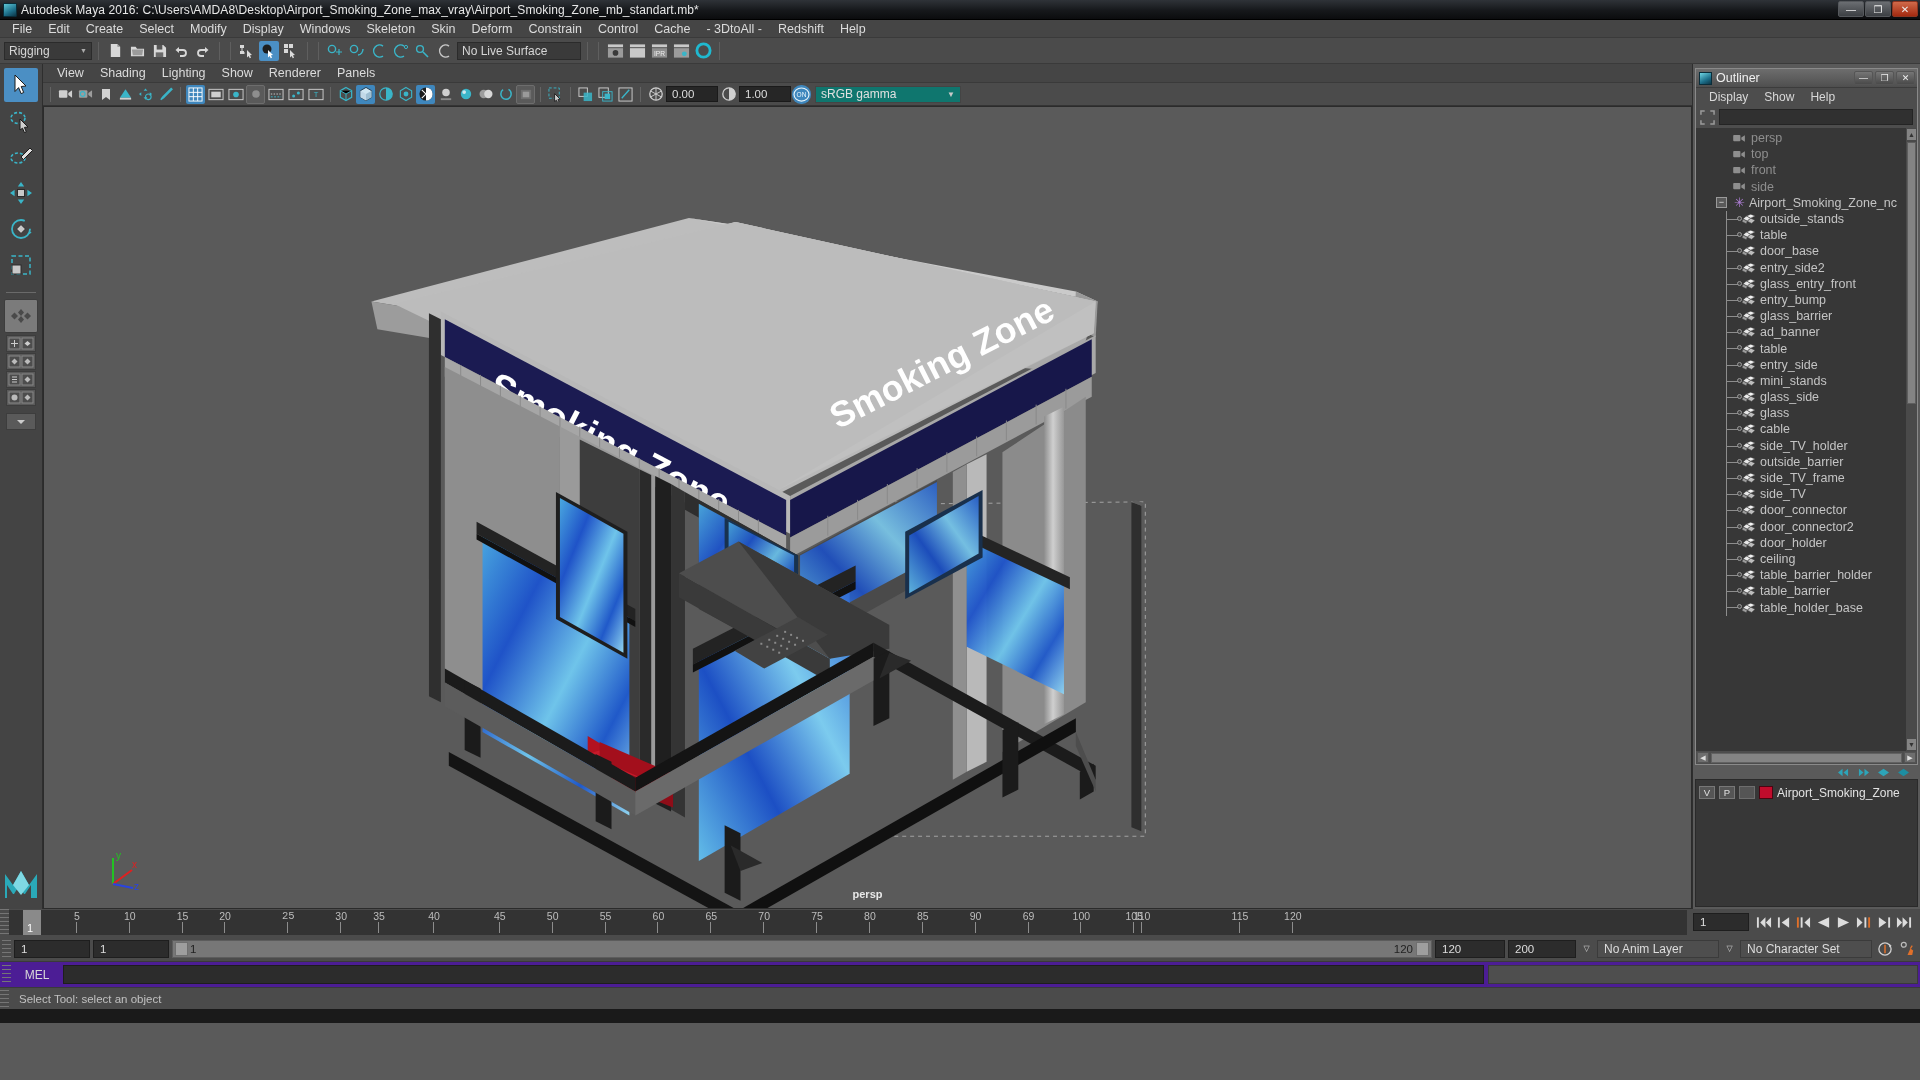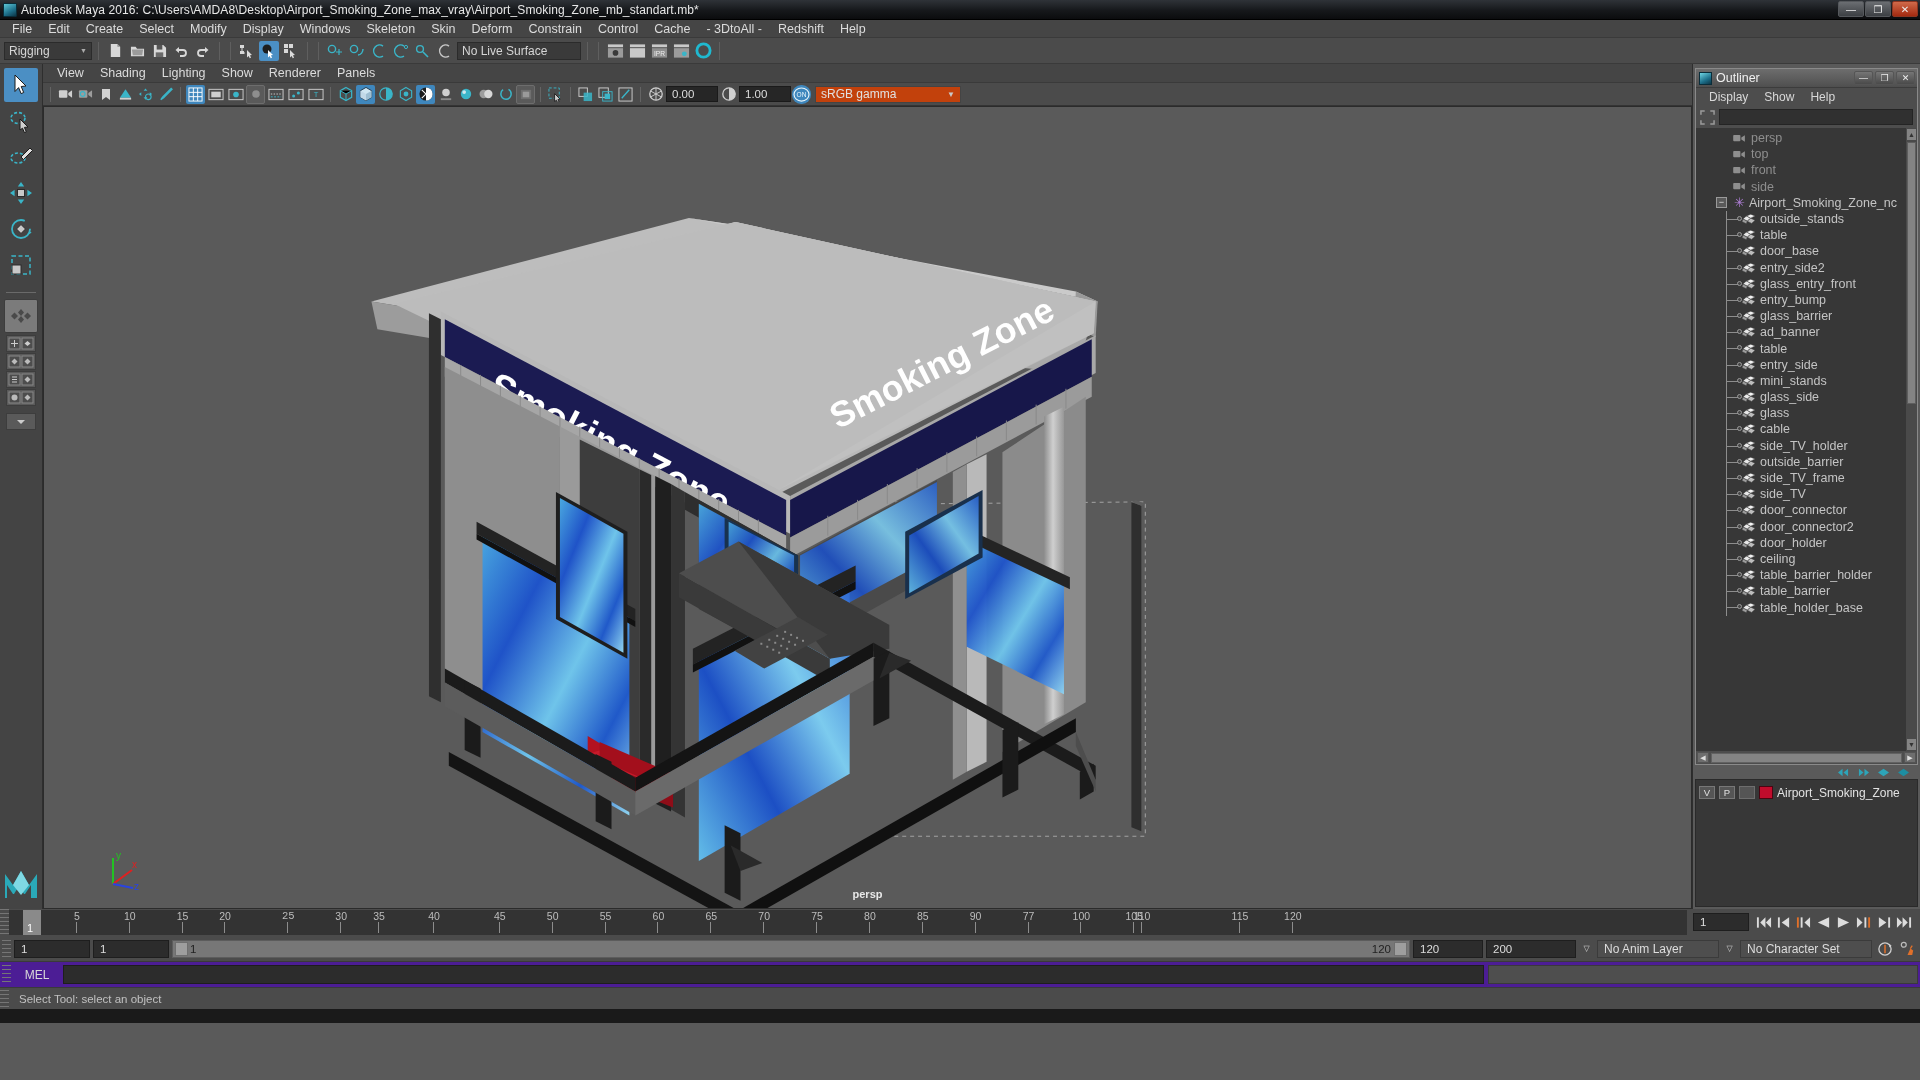--- a/index.html
+++ b/index.html
@@ -74,21 +74,21 @@
   #vpmenu .mi{ padding:0 8px;font-size:12.5px;color:#dcdcdc;}
   #vptools{ height:23px;background:#4b4b4b;display:flex;align-items:center;
     padding-left:3px;gap:1px;border-bottom:1px solid #343434;}
   .vpb{ width:19px;height:19px;display:flex;align-items:center;justify-content:center;
     border-radius:2px;flex:none;color:#cfcfcf;}
   .vpb.on{ background:#3f87bd;}
   .vpb.frame{ border:1px solid #6d6d6d; background:#5a5a5a;}
   .vsep{ width:1px;height:15px;background:#646464;margin:0 4px;flex:none;}
   .numfield{ width:52px;height:16px;background:#262626;border:1px solid #1a1a1a;
     color:#ddd;font-size:11.5px;display:flex;align-items:center;padding-left:5px;}
-  .gammadd{ width:146px;height:17px;background:#c2410c;border:1px solid #444;
+  .gammadd{ width:146px;height:17px;background:#0f766e;border:1px solid #444;
     display:flex;align-items:center;justify-content:space-between;
     padding:0 5px;font-size:12px;color:#e0e0e0;margin-left:3px;}
   
   #viewport{ flex:1; position:relative; overflow:hidden;
     background:#5a5a5a; border:1px solid #2b2b2b;}
   #persp-label{ position:absolute;bottom:8px;left:50%;transform:translateX(-50%);
     font-size:11px;color:#e8e8e8;font-weight:bold;}
   #axis-gizmo{ position:absolute;left:55px;bottom:14px;width:46px;height:46px;}
   
   #rightpanel{ width:228px;background:#5a5a5a;display:flex;flex-direction:column;
@@ -1329,21 +1329,21 @@
           </div>
           <div class="tick" style="left: 912.77px;">
             <span class="lbl">85</span>
             <span class="mark"></span>
           </div>
           <div class="tick" style="left: 965.639px;">
             <span class="lbl">90</span>
             <span class="mark"></span>
           </div>
           <div class="tick" style="left: 1018.51px;">
-            <span class="lbl">77</span>
+            <span class="lbl">69</span>
             <span class="mark"></span>
           </div>
           <div class="tick" style="left: 1071.38px;">
             <span class="lbl">100</span>
             <span class="mark"></span>
           </div>
           <div class="tick" style="left: 1124.25px;">
             <span class="lbl">105</span>
             <span class="mark"></span>
           </div>
@@ -1420,21 +1420,21 @@
     <div class="grip" style="height:18px"></div>
     <div class="rfield" style="width:76px">1</div>
     <div class="rfield" style="width:76px">1</div>
     <div id="rangebar">
       <div class="lhandle"></div>
       <div class="llbl">1</div>
       <div class="rlbl">120</div>
       <div class="rhandle"></div>
     </div>
     <div class="rfield" style="width:70px">120</div>
-    <div class="rfield" style="width:90px">200</div>
+    <div class="rfield" style="width:68px">200</div>
     <div class="arrowbtn">▽</div>
     <div class="selbox" style="width:122px">No Anim Layer</div>
     <div class="arrowbtn">▽</div>
     <div class="selbox" style="width:132px">No Character Set</div>
     <div class="pb" style="width:20px">
       <svg width="18" height="16" viewBox="0 0 19 17">
           <circle cx="9.5" cy="8.5" r="6.5" fill="none" stroke="#cfcfcf" stroke-width="1.4"></circle>
           <path d="M9.5 4v9" stroke="#e0702a" stroke-width="1.6"></path>
           <path d="M14 3l2.5 2-2.5 2z" fill="#cfcfcf"></path>
         </svg>

